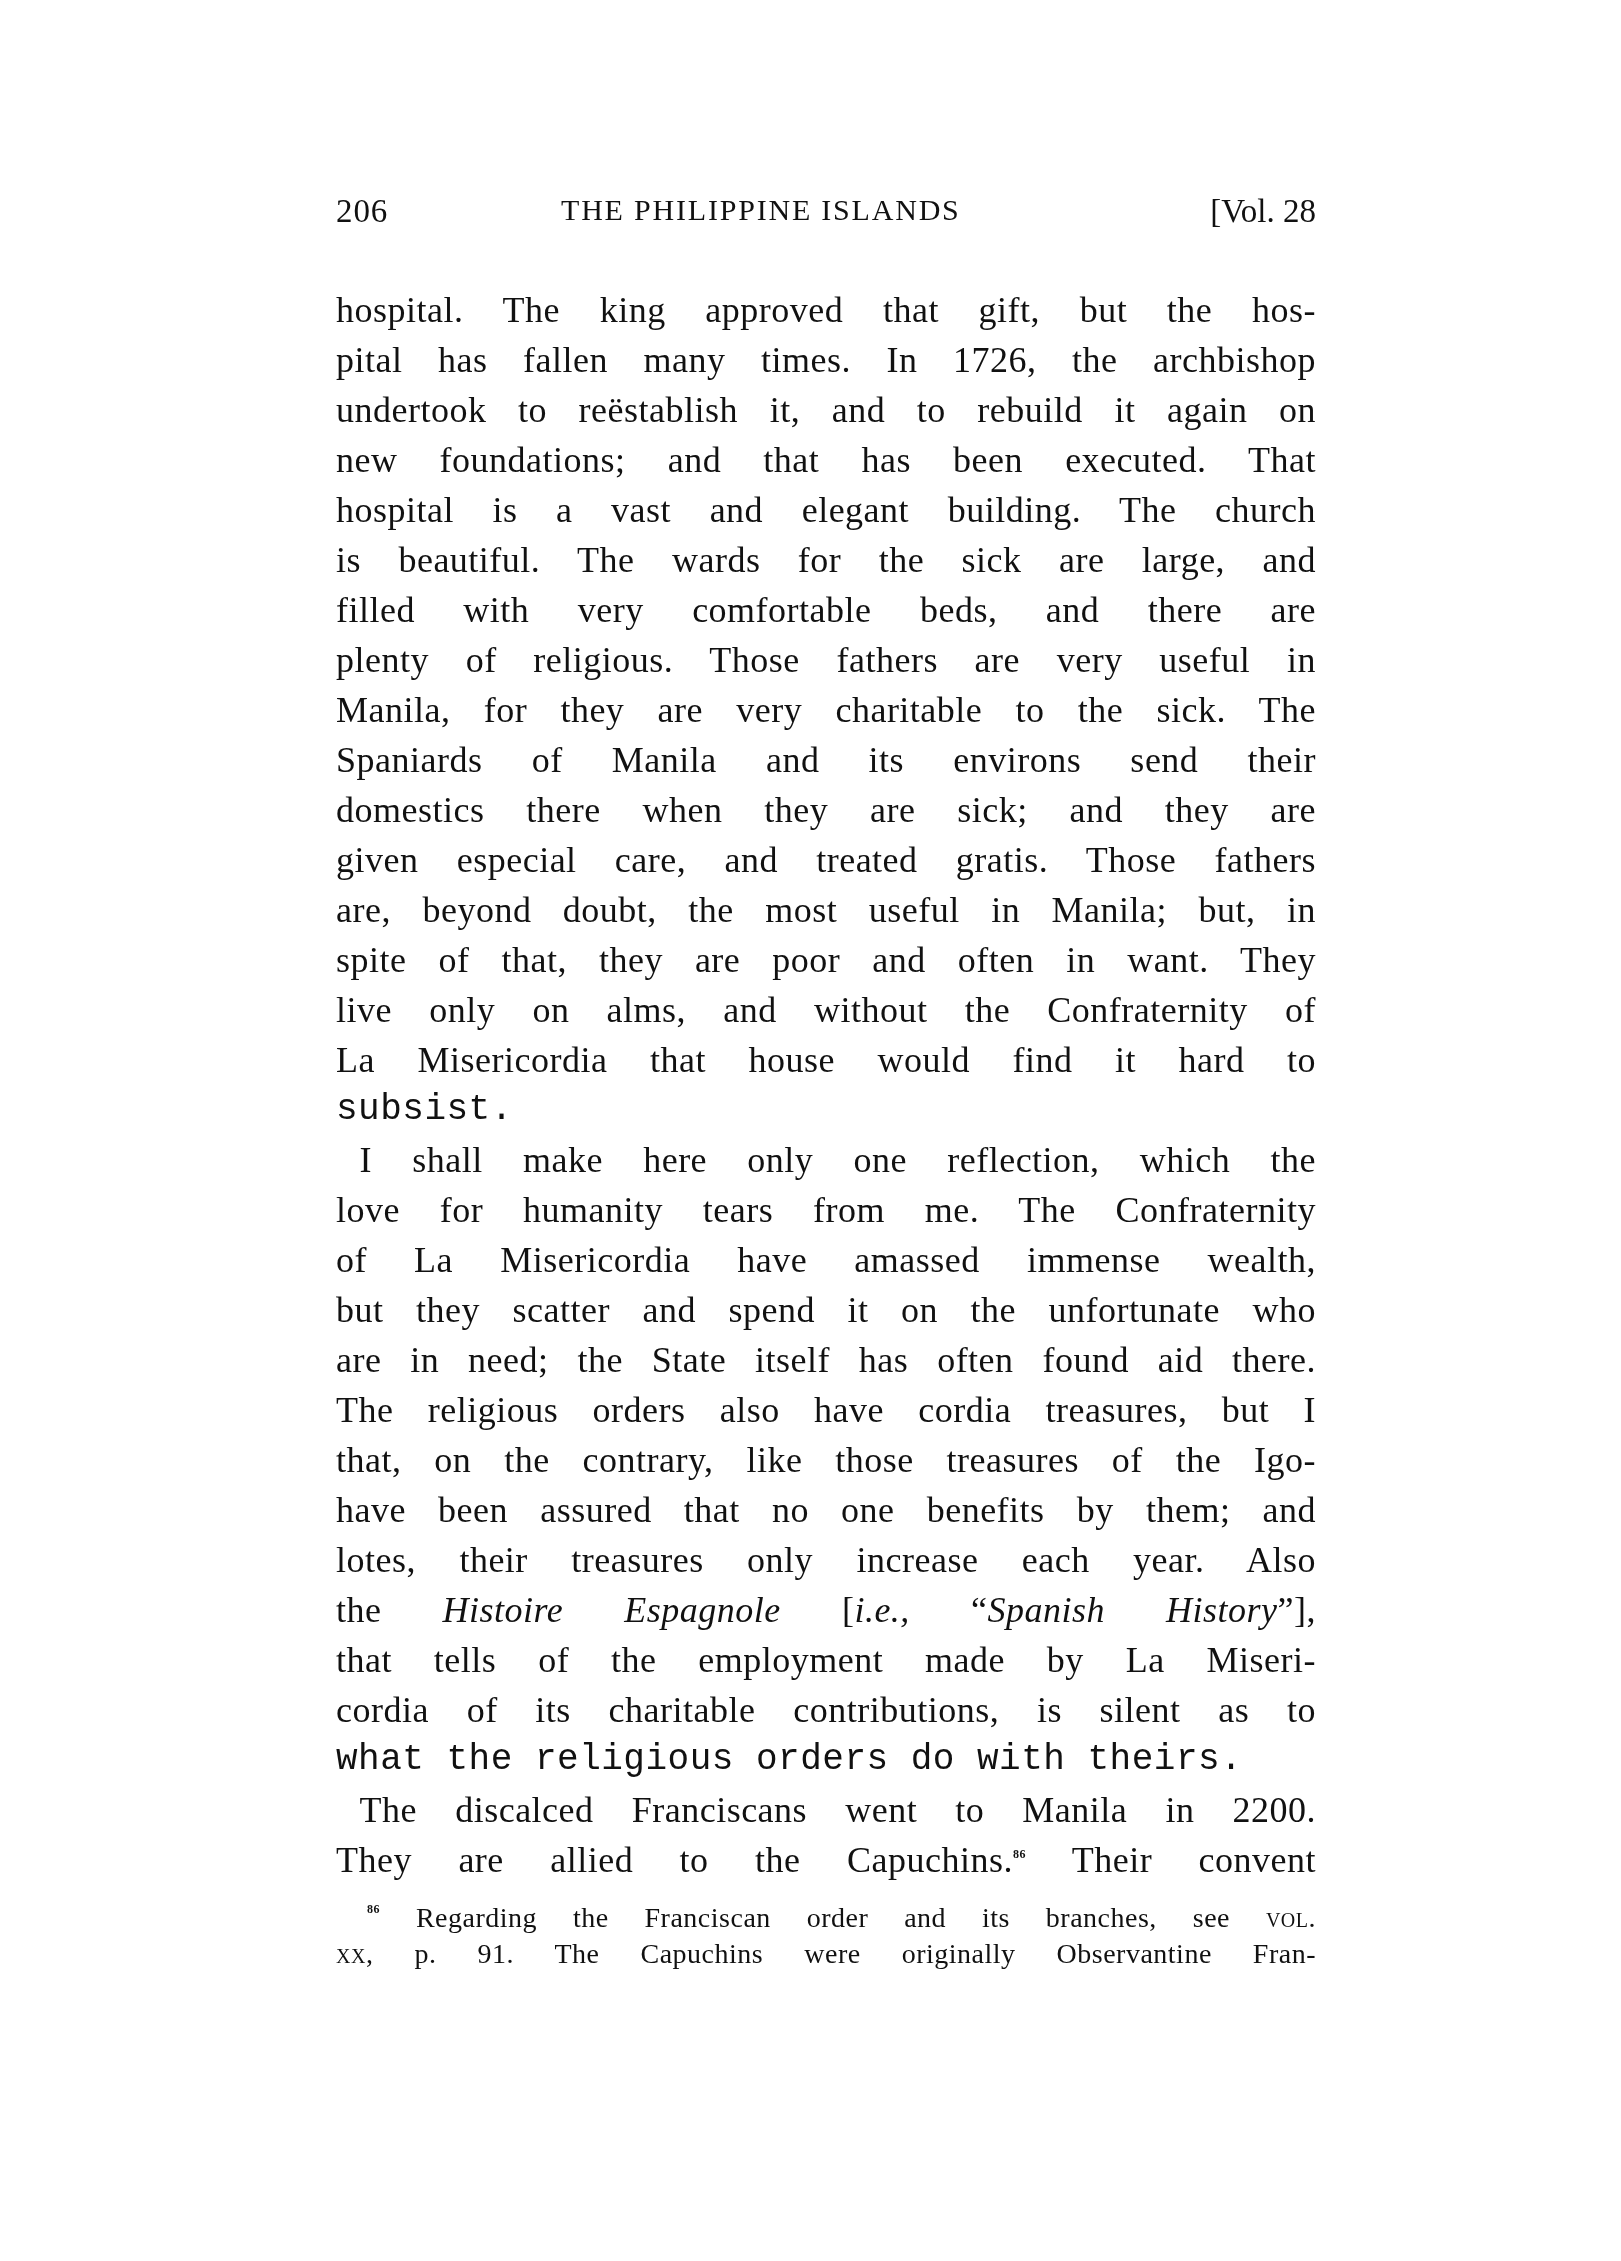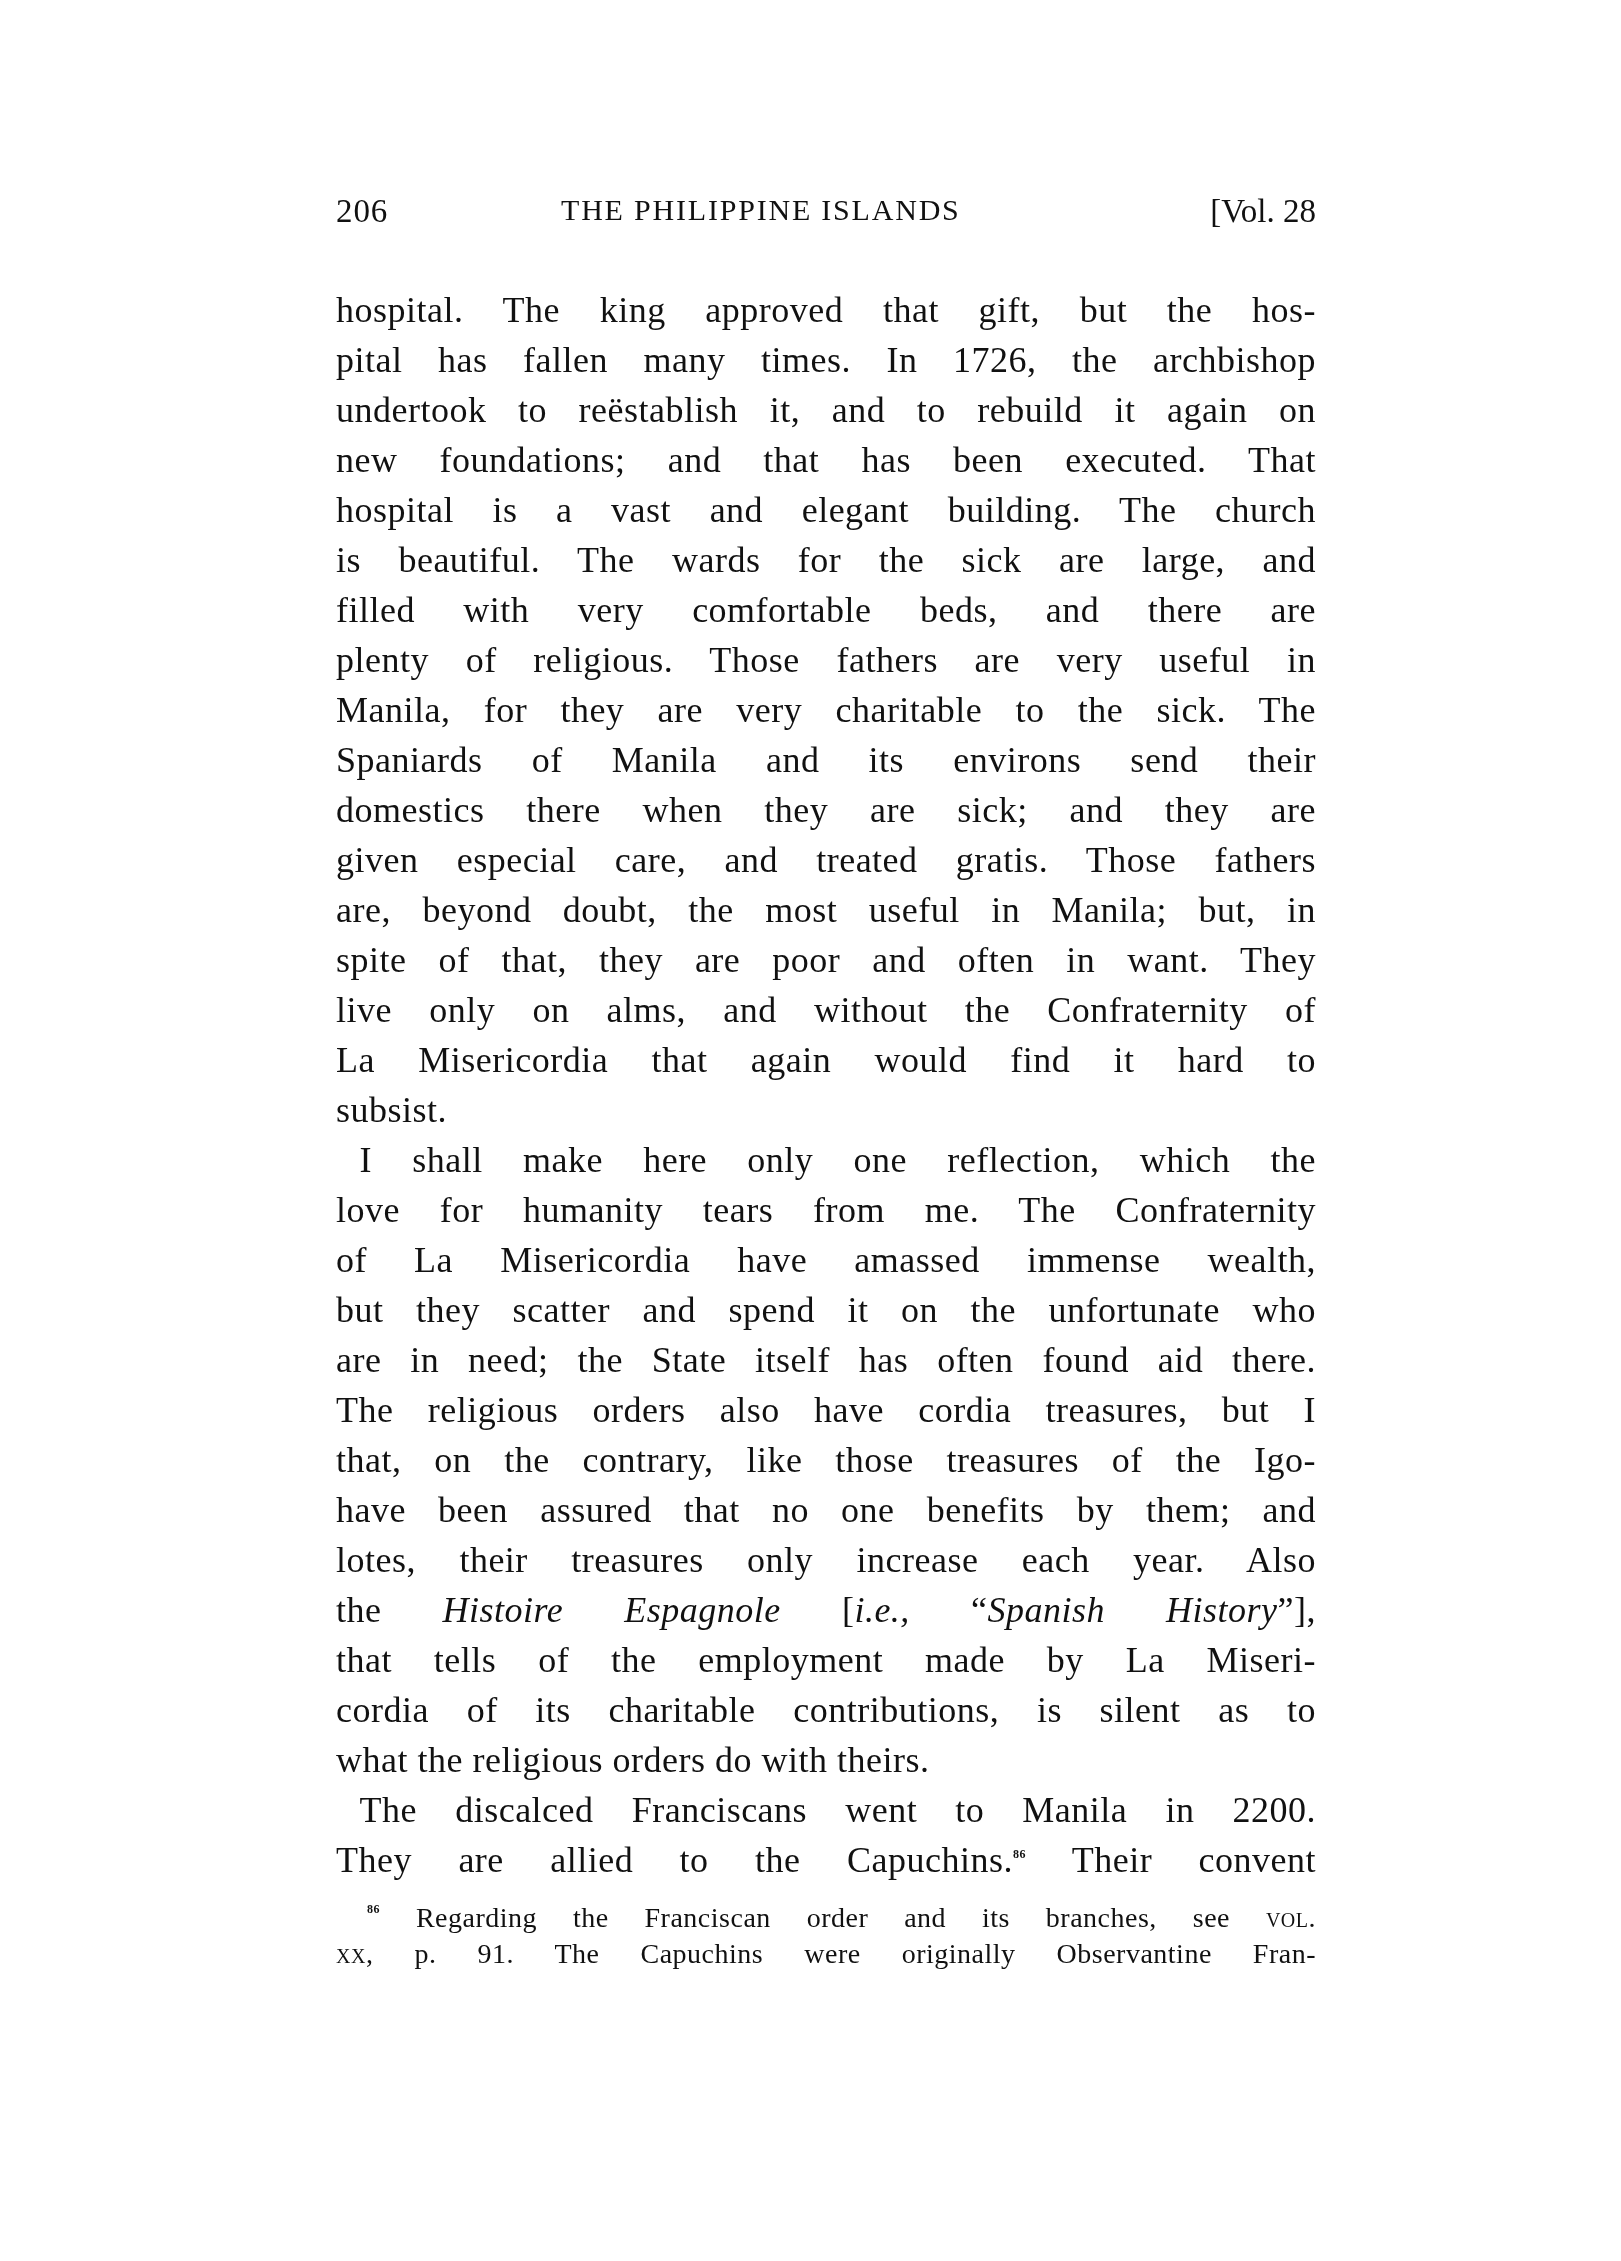--- a/index.html
+++ b/index.html
@@ -13,21 +13,21 @@
   .running-head .title { position: absolute; left: 225px; top: 0; letter-spacing: 1.8px; font-size: 30px; }
   .running-head .vol { position: absolute; right: 0; top: 0; }
   .body-text {
     position: absolute; left: 336px; top: 285px; width: 980px;
     font-family: "Liberation Serif", "DejaVu Serif", serif; font-size: 36px; line-height: 50px;
   }
   .line {
     display: block; height: 50px; white-space: nowrap;
     text-align: justify; text-align-last: justify; letter-spacing: 0.5px;
   }
-  .line.last { text-align-last: left; }
+  .line.last { text-align-last: left; font-family: Liberation Mono, monospace; }
   .line.indent { padding-left: 23.6px; }
   .body-text i, .footnotes i { font-style: italic; }
   sup.fnref { font-size: 12px; vertical-align: 14.5px; line-height: 0; font-weight: bold; }
   .footnotes {
     position: absolute; left: 336px; top: 1900px; width: 980px;
     font-family: "Liberation Serif", "DejaVu Serif", serif; font-size: 28px; line-height: 36px;
   }
   .footnotes .line { height: 36px; }
   .footnotes .indent { padding-left: 31px; }
   .smallcaps { font-variant: small-caps; }
@@ -52,21 +52,21 @@
     <span class="line">is beautiful.  The wards for the sick are large, and</span>
     <span class="line">filled with very comfortable beds, and there are</span>
     <span class="line">plenty of religious.  Those fathers are very useful in</span>
     <span class="line">Manila, for they are very charitable to the sick.  The</span>
     <span class="line">Spaniards of Manila and its environs send their</span>
     <span class="line">domestics there when they are sick; and they are</span>
     <span class="line">given especial care, and treated gratis.  Those fathers</span>
     <span class="line">are, beyond doubt, the most useful in Manila; but, in</span>
     <span class="line">spite of that, they are poor and often in want.  They</span>
     <span class="line">live only on alms, and without the Confraternity of</span>
-    <span class="line">La Misericordia that again would find it hard to</span>
+    <span class="line">La Misericordia that house would find it hard to</span>
     <span class="line last">subsist.</span>
     <span class="line indent">I shall make here only one reflection, which the</span>
     <span class="line">love for humanity tears from me.  The Confraternity</span>
     <span class="line">of La Misericordia have amassed immense wealth,</span>
     <span class="line">but they scatter and spend it on the unfortunate who</span>
     <span class="line">are in need; the State itself has often found aid there.</span>
     <span class="line">The religious orders also have cordia treasures, but I</span>
     <span class="line">that, on the contrary, like those treasures of the Igo-</span>
     <span class="line">have been assured that no one benefits by them; and</span>
     <span class="line">lotes, their treasures only increase each year.  Also</span>

